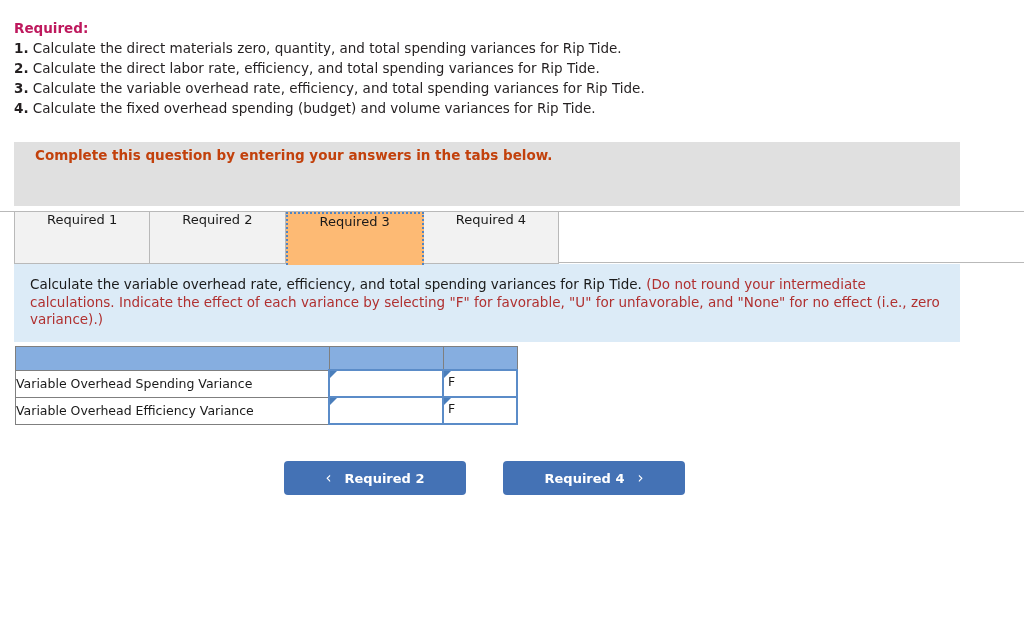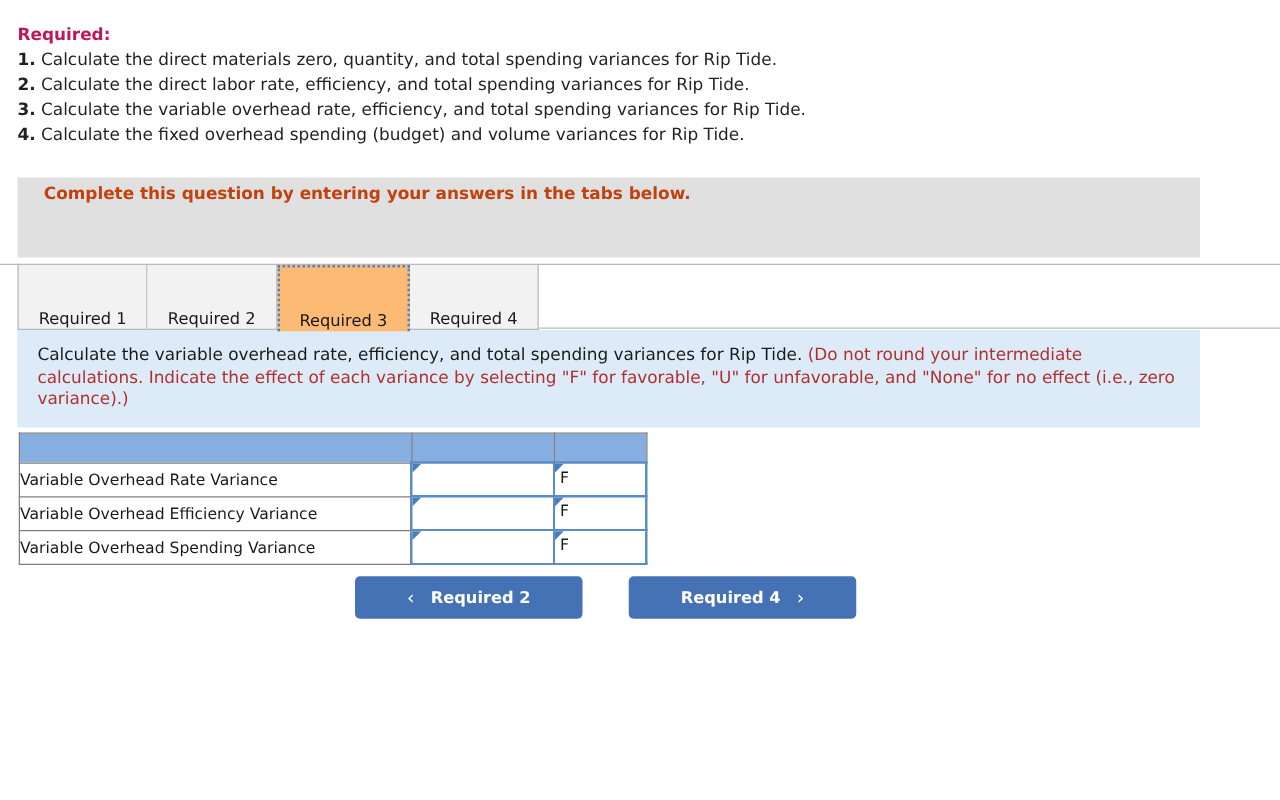--- a/index.html
+++ b/index.html
@@ -76,25 +76,25 @@
     height: 52px;
     display: flex;
     align-items: stretch;
   }
   .tab {
     background: #f2f2f2;
     border-right: 1px solid #b9b9b9;
     border-bottom: 1px solid #b9b9b9;
     box-sizing: border-box;
     display: flex;
-    align-items: flex-end;
+    align-items: flex-start;
     justify-content: center;
     font-size: 13px;
     color: #1a1a1a;
-    padding: 0 16px;
+    padding: 0 32px;
     min-width: 100px;
     height: 52px;
     position: relative;
   }
   .tab:first-child {
     border-left: 1px solid #b9b9b9;
   }
   .tab.active {
     background: #fdba74;
     border: 2px dotted #4f84c4;
@@ -266,52 +266,42 @@
 </div>
 
 <table id="answer-table">
   <tbody>
       <tr class="hdr-row">
     <td class="lbl-cell" style="background:#86aee0;border:1px solid #7f7f7f;"></td>
     <td style="width:112px;background:#86aee0;border:1px solid #7f7f7f;"></td>
     <td style="width:72px;background:#86aee0;border:1px solid #7f7f7f;"></td>
   </tr>
 
+
   <tr>
-    <td class="lbl-cell">Variable Overhead Rate Variance</td>
+    <td class="lbl-cell">Variable Overhead Spending Variance</td>
     <td class="in-cell">
       <span class="corner-tri"></span>
     </td>
     <td class="fx-cell">
       <span class="corner-tri"></span>
       <span class="fx-text">F</span>
     </td>
   </tr>
 
   <tr>
     <td class="lbl-cell">Variable Overhead Efficiency Variance</td>
     <td class="in-cell">
       <span class="corner-tri"></span>
     </td>
     <td class="fx-cell">
       <span class="corner-tri"></span>
       <span class="fx-text">F</span>
     </td>
   </tr>
-
-  <tr>
-    <td class="lbl-cell">Variable Overhead Spending Variance</td>
-    <td class="in-cell">
-      <span class="corner-tri"></span>
-    </td>
-    <td class="fx-cell">
-      <span class="corner-tri"></span>
-      <span class="fx-text">F</span>
-    </td>
-  </tr>
 </tbody>
   </table>
 
 <div id="nav-buttons">
   <button class="nav-btn">
     <span class="chev">‹</span>
     <span>Required 2</span>
   </button>
   <button class="nav-btn">
     <span>Required 4</span>

